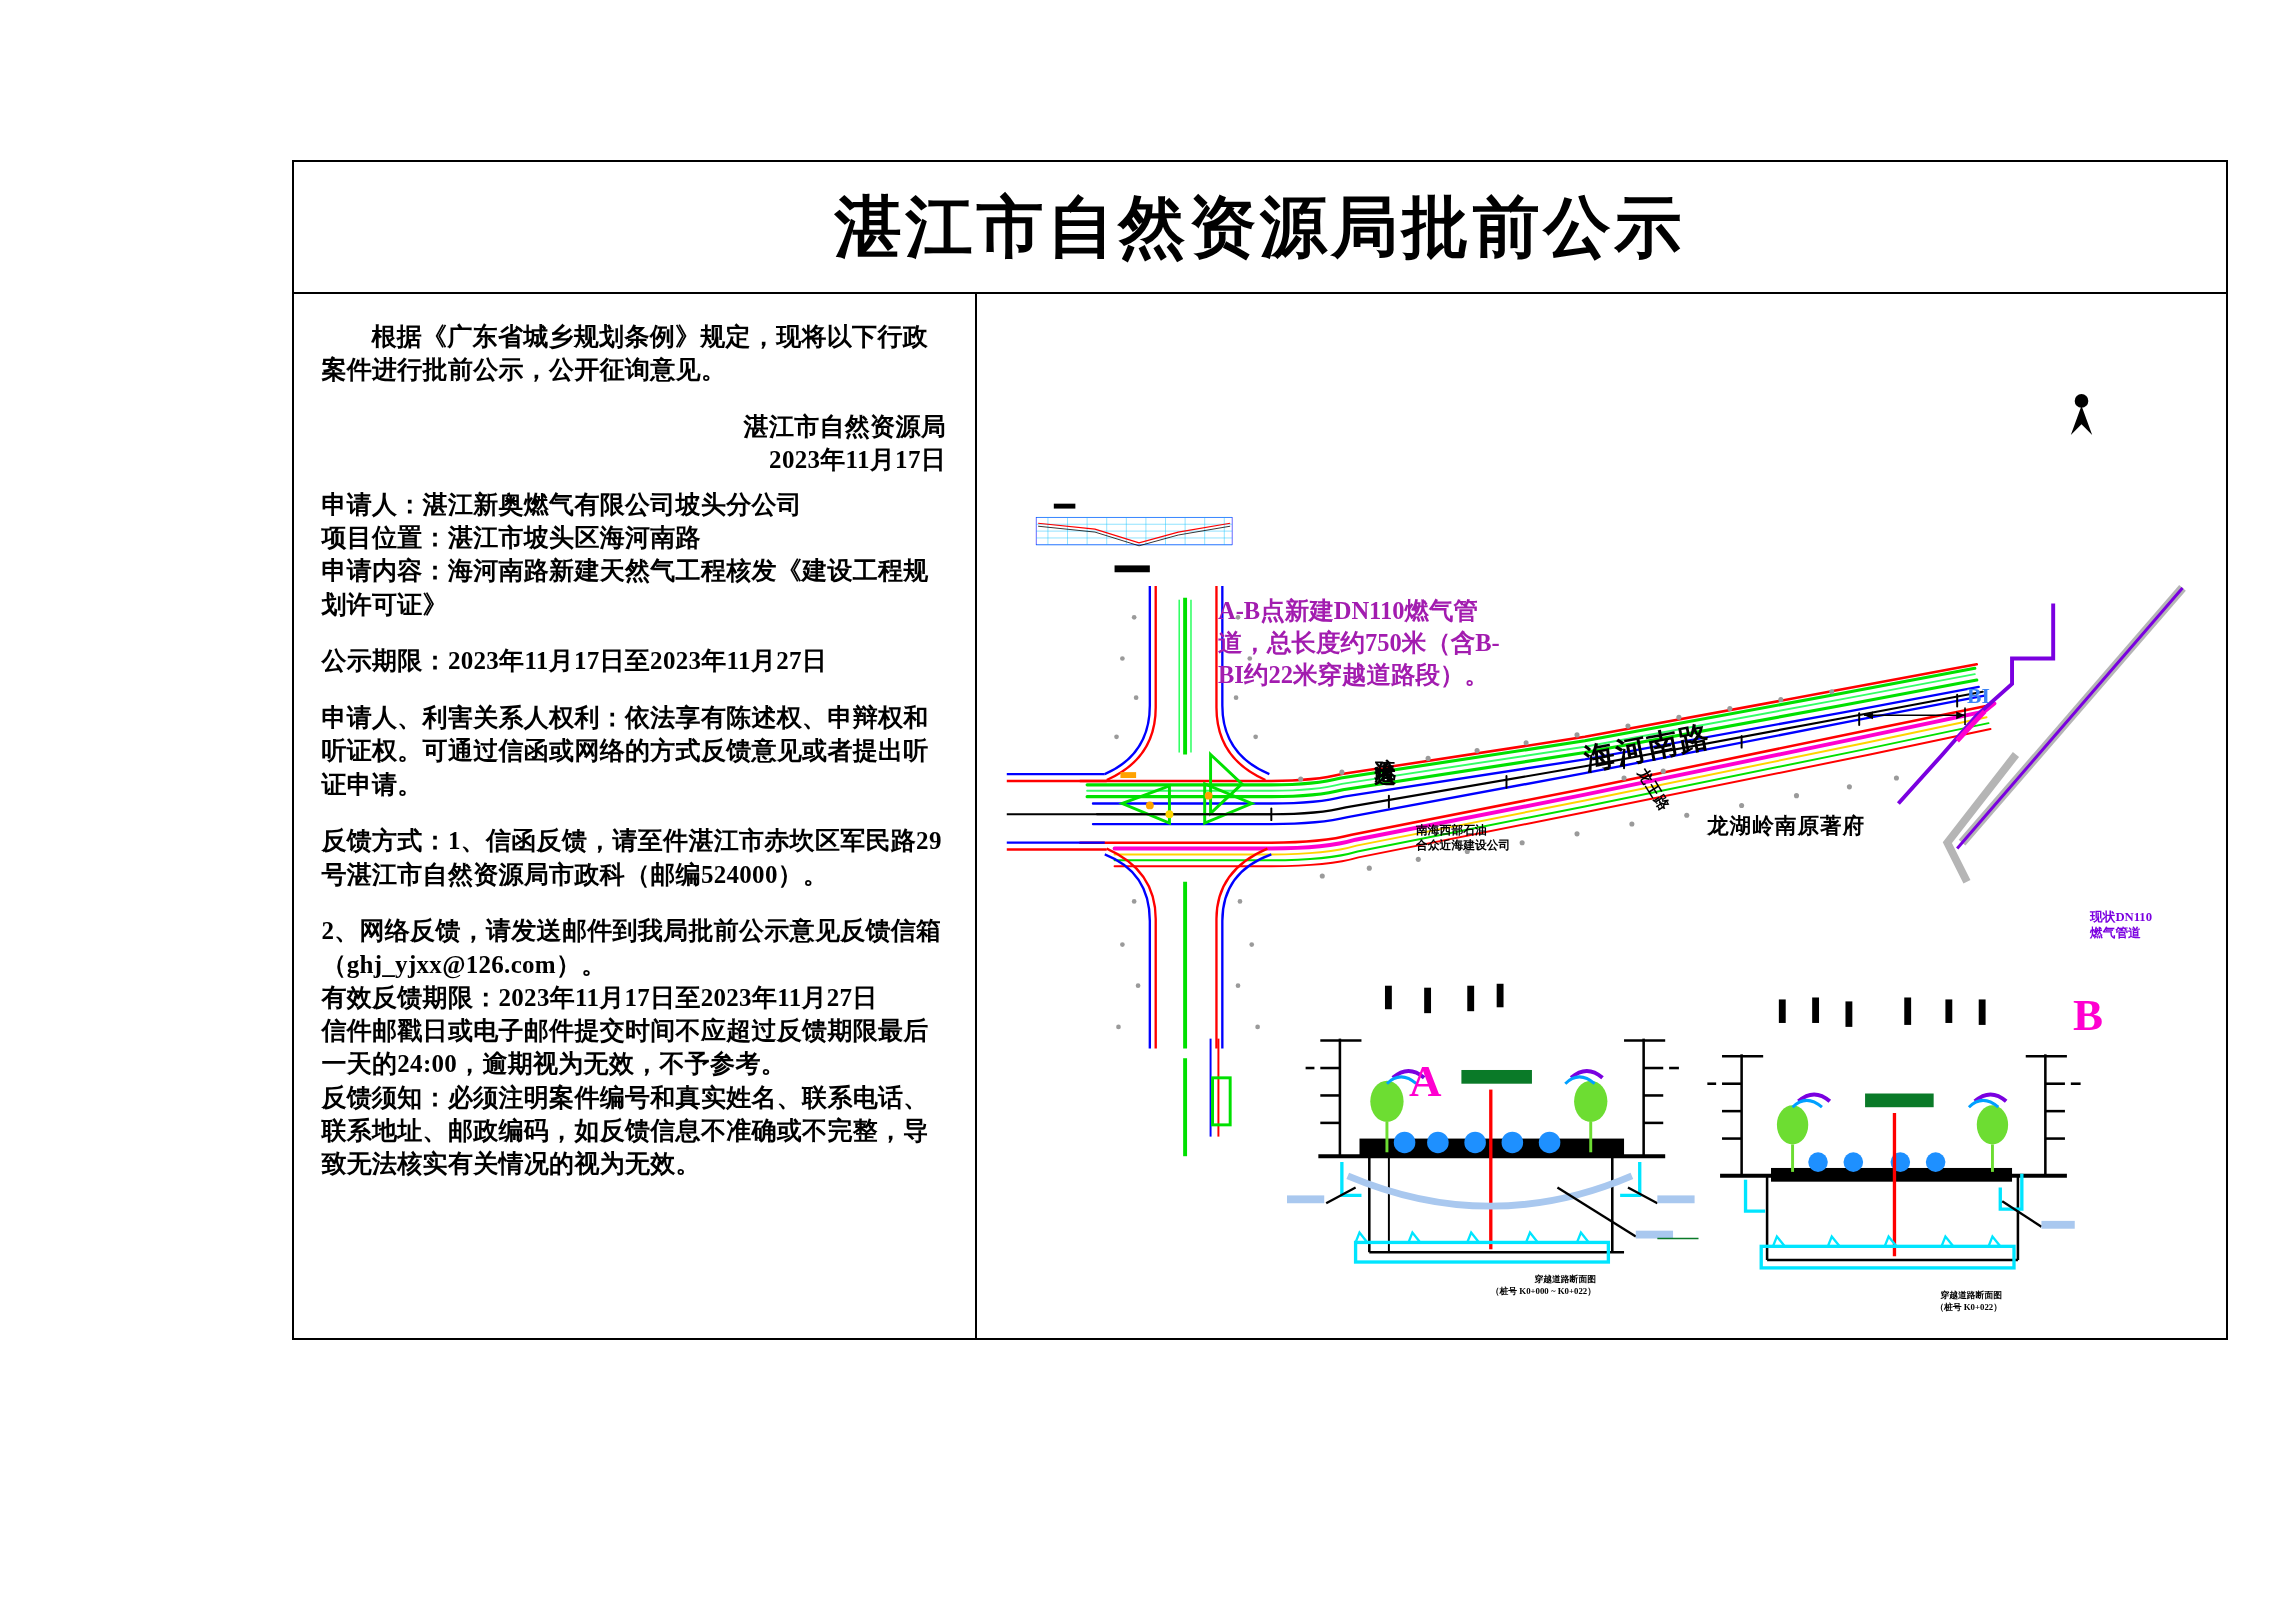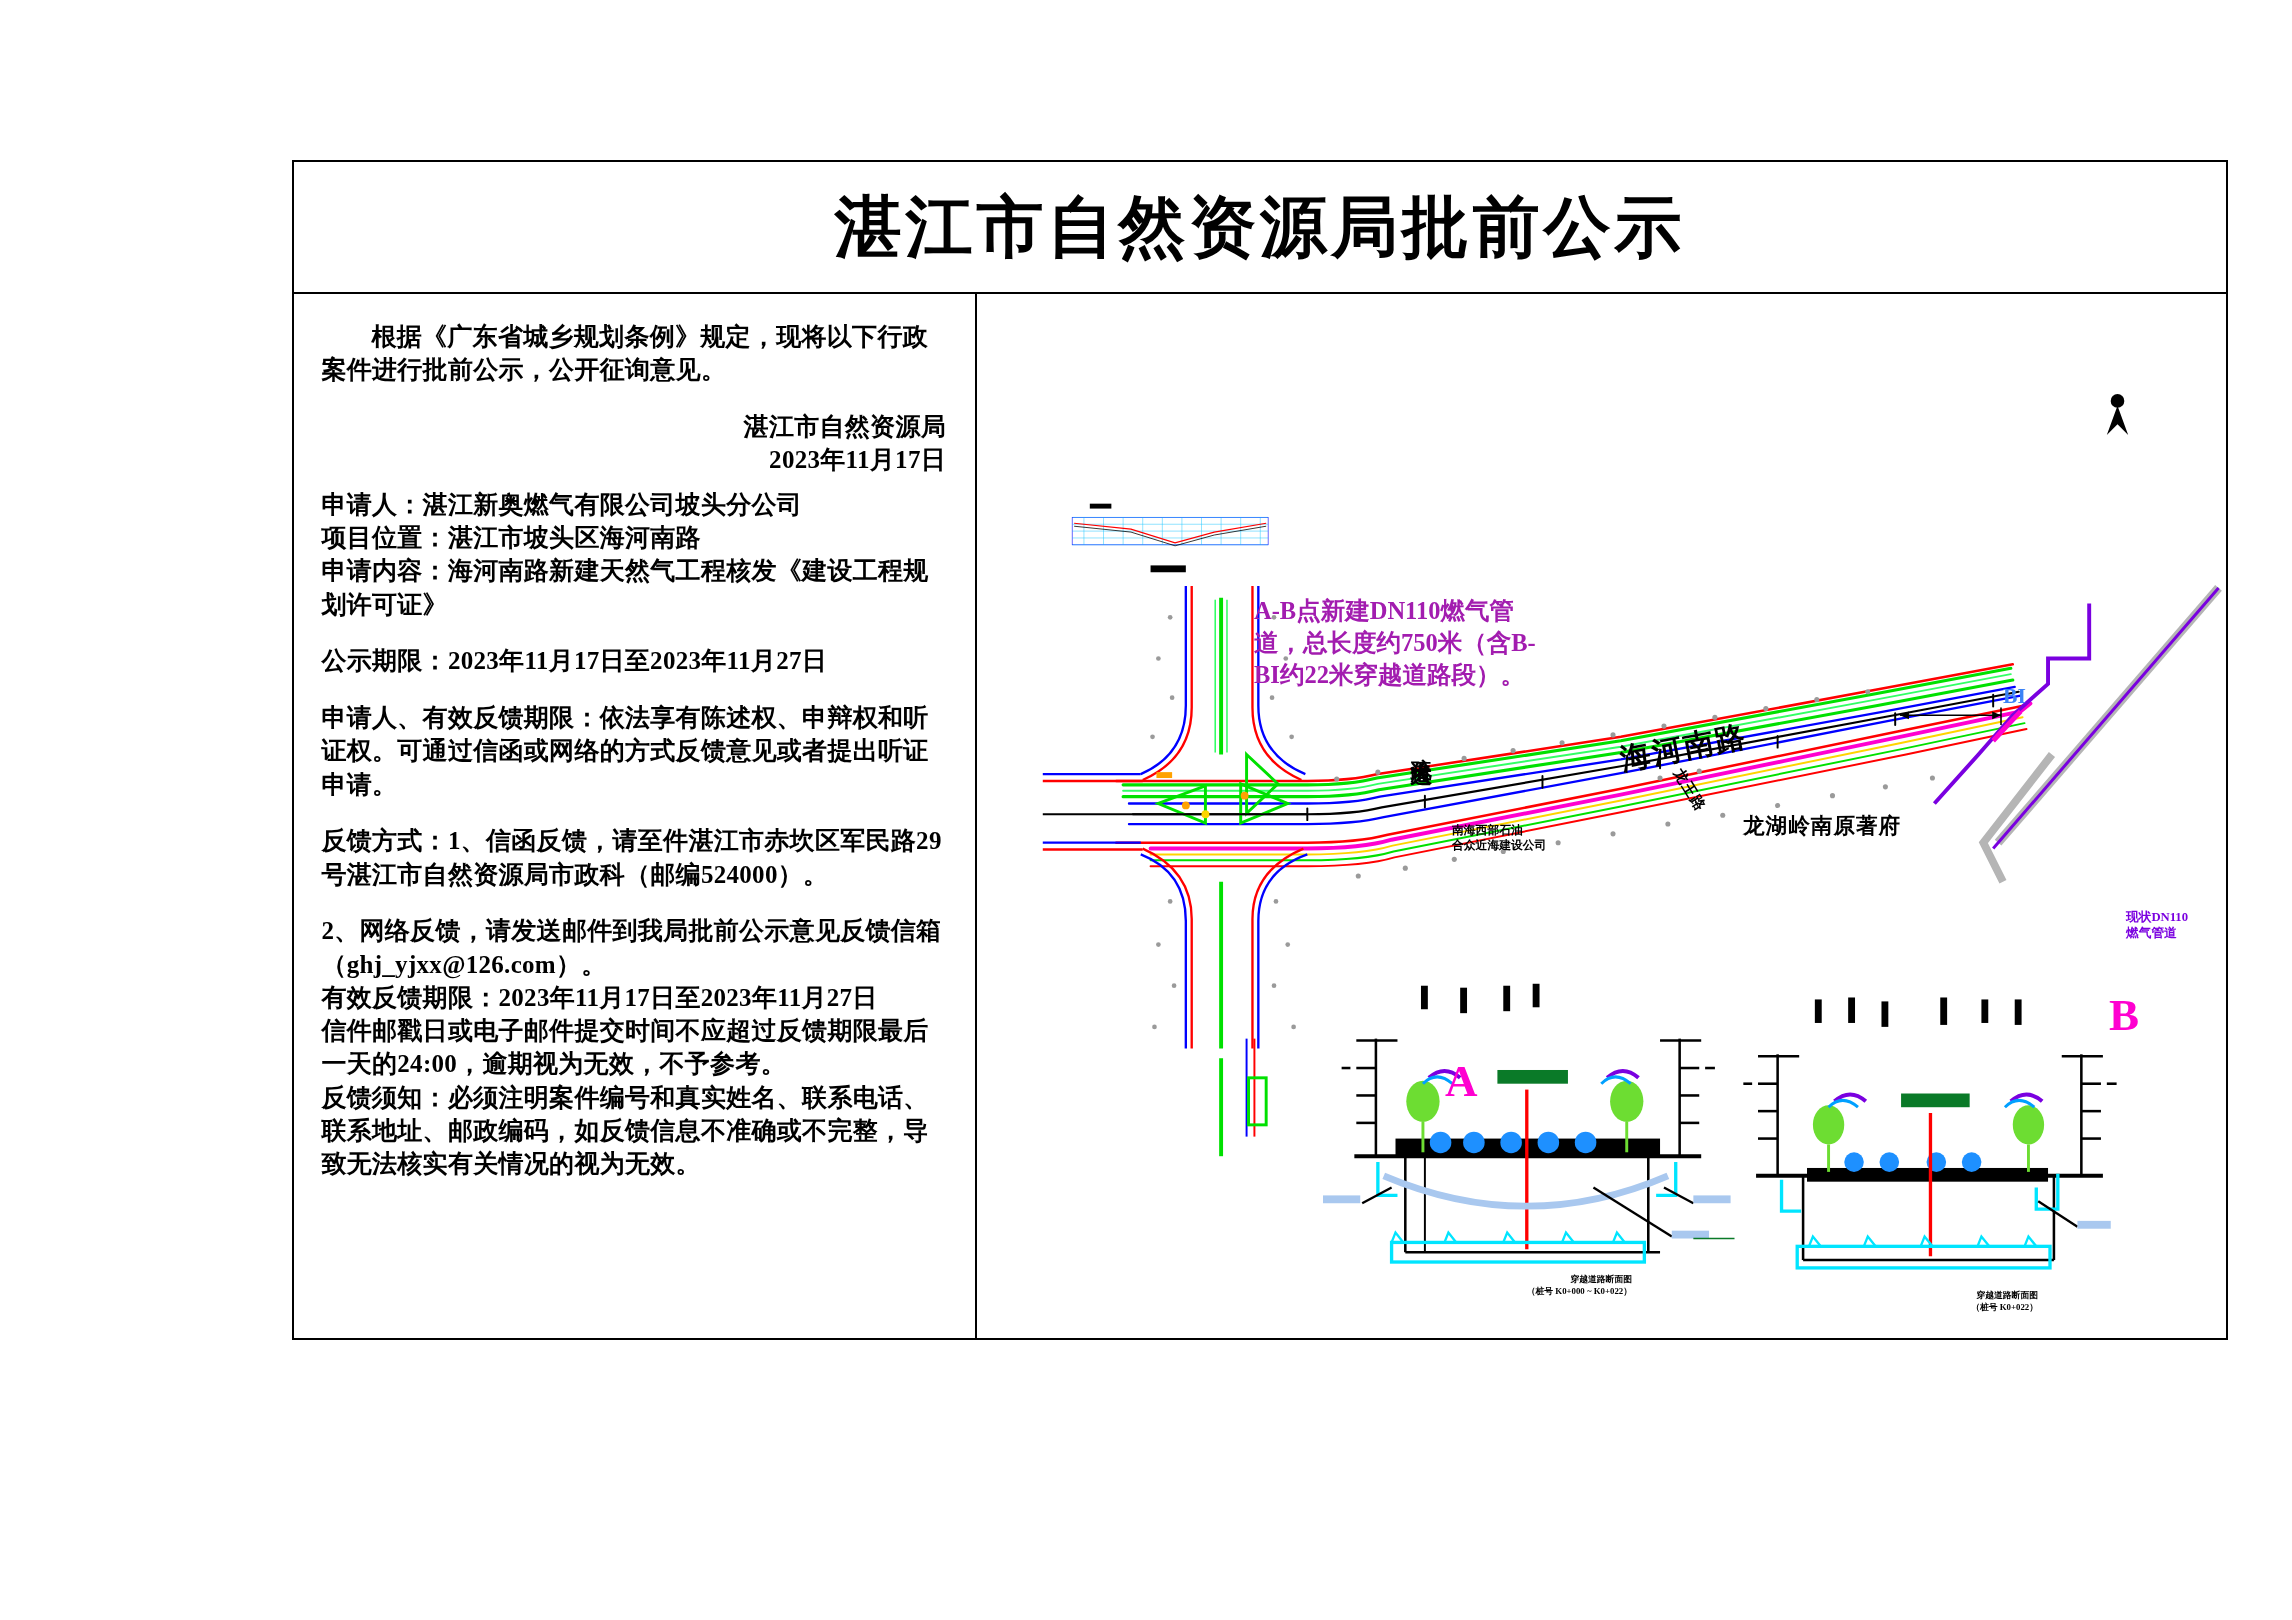--- a/index.html
+++ b/index.html
@@ -10,21 +10,21 @@
          border:2.9px solid #000;box-sizing:border-box;background:#fff;}
 
   
   #title-band{position:absolute;left:0;top:0;right:0;height:132px;
               border-bottom:2.9px solid #000;box-sizing:border-box;
               display:flex;align-items:center;justify-content:center;}
   #doc-title{font-family:"Liberation Serif",serif;font-weight:bold;
              font-size:67px;letter-spacing:3.9px;color:#000;white-space:nowrap;}
 
   
-  #body-row{position:absolute;left:0;top:132px;right:0;bottom:0;display:flex;gap:36px;}
+  #body-row{position:absolute;left:0;top:132px;right:0;bottom:0;display:flex;}
   #left-col{width:683px;border-right:2.9px solid #000;box-sizing:border-box;
             position:relative;padding:25.5px 29px 0 27.4px;}
   #right-col{flex:1;position:relative;overflow:hidden;}
 
   
   .ntxt{font-family:"Liberation Serif",serif;font-weight:bold;color:#000;
         font-size:25px;line-height:1.33;letter-spacing:0.3px;}
   .indent{text-indent:2em;}
   .right{text-align:right;}
   .gap{height:23.5px;}
@@ -88,21 +88,21 @@
       <div class="ntxt"><span>申请人：</span><span>湛江新奥燃气有限公司坡头分公司</span></div>
       <div class="ntxt"><span>项目位置：</span><span>湛江市坡头区海河南路</span></div>
       <div class="ntxt"><span>申请内容：</span><span>海河南路新建天然气工程核发《建设工程规划许可证》</span></div>
 
       <div class="gap"></div>
 
       <div class="ntxt"><span>公示期限：</span><span>2023年11月17日至2023年11月27日</span></div>
 
       <div class="gap"></div>
 
-      <div class="ntxt">申请人、有效反馈期限：依法享有陈述权、申辩权和听证权。可通过信函或网络的方式反馈意见或者提出听证申请。</div>
+      <div class="ntxt">申请人、利害关系人权利：依法享有陈述权、申辩权和听证权。可通过信函或网络的方式反馈意见或者提出听证申请。</div>
 
       <div class="gap"></div>
 
       <div class="ntxt">反馈方式：1、信函反馈，请至件湛江市赤坎区军民路29号湛江市自然资源局市政科（邮编524000）。</div>
 
       <div class="gap"></div>
 
       <div class="ntxt">2、网络反馈，请发送邮件到我局批前公示意见反馈信箱（ghj_yjxx@126.com）。</div>
       <div class="ntxt">有效反馈期限：2023年11月17日至2023年11月27日</div>
       <div class="ntxt">信件邮戳日或电子邮件提交时间不应超过反馈期限最后一天的24:00，逾期视为无效，不予参考。</div>

